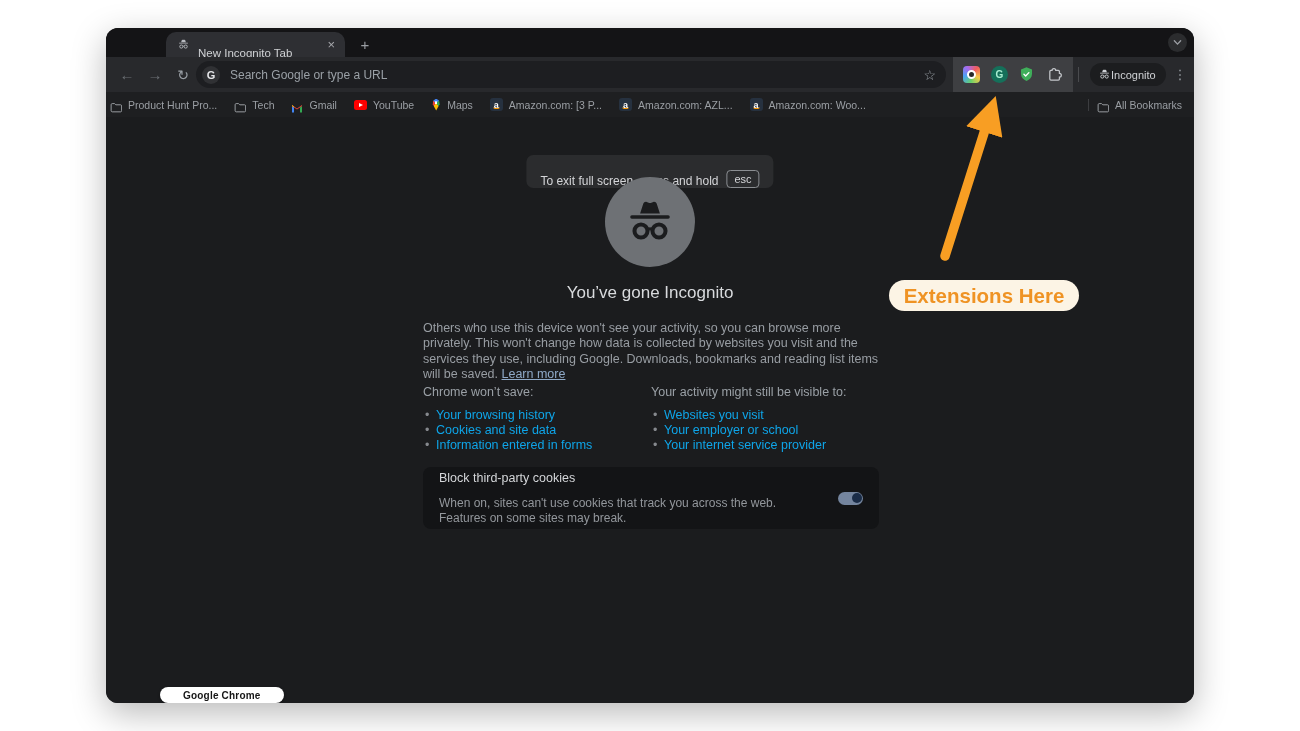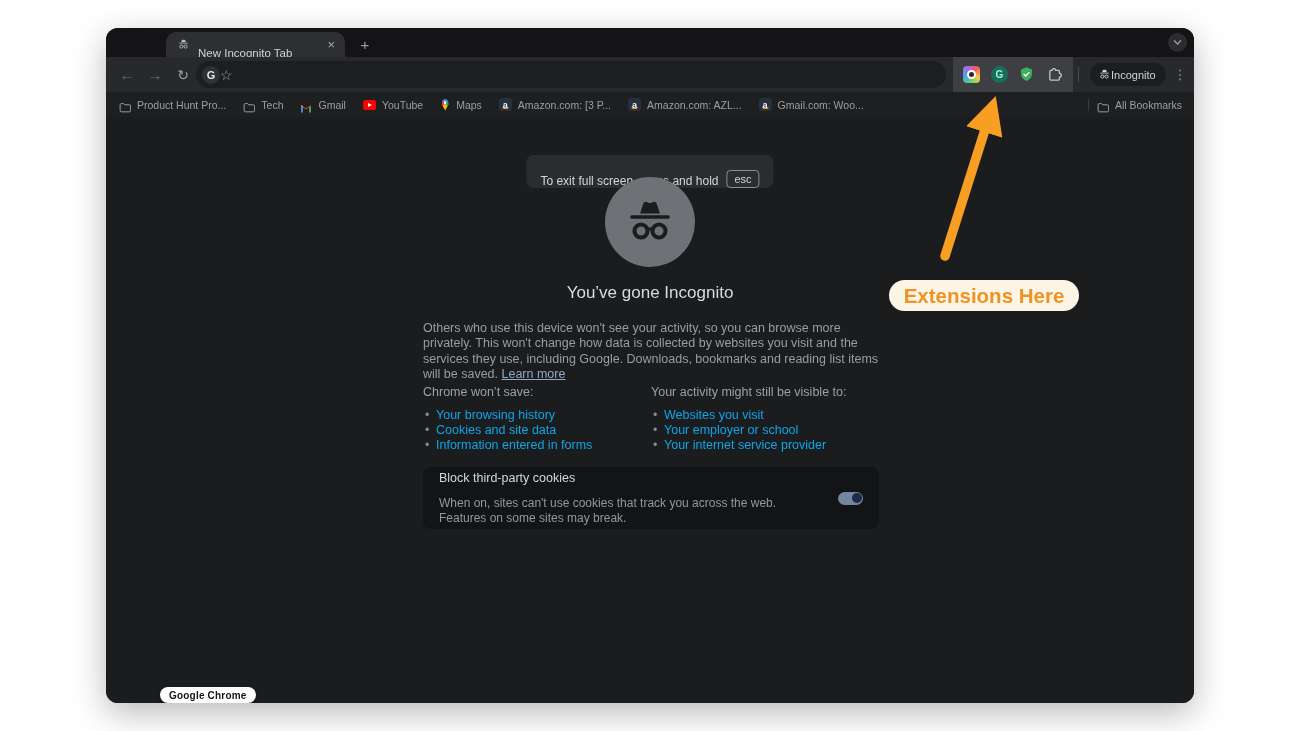--- a/index.html
+++ b/index.html
@@ -51,21 +51,21 @@
   .incog-badge { position:absolute; left:984px; top:6px; height:23px; padding:0 10px 0 8px; background:#1c1d1f;
                  border-radius:12px; display:flex; align-items:center; gap:0; }
   .incog-badge .mini-spy { width:13px; height:13px; color:#d0d3d7; }
   .incog-badge-label { font-size:11px; color:#d0d2d5; }
   .menu-dots { position:absolute; left:1062px; top:0; width:24px; height:35px; display:flex;
                align-items:center; justify-content:center; color:#9aa0a6; font-size:13px; letter-spacing:0; }
 
   
   .bookmarks { position:absolute; left:0; top:64px; width:100%; height:25px; background:#1e1f21;
                display:flex; align-items:center; }
-  .bm-left { display:flex; align-items:center; gap:17px; padding-left:13px; flex:1; min-width:0; }
+  .bm-left { display:flex; align-items:center; gap:17px; padding-left:4px; flex:1; min-width:0; }
   .bm-item { display:flex; align-items:center; gap:6px; white-space:nowrap; }
   .bm-label { font-size:10.5px; color:#9b9fa4; }
   .bm-folder svg { width:12px; height:11px; }
   .bm-right { display:flex; align-items:flex-end; gap:8px; padding-right:12px; }
   .bm-sep { width:1px; height:12px; background:#3c3d40; }
   .fav { width:12px; height:12px; position:relative; flex:0 0 auto; }
   .fav-gmail svg { width:12px; height:10px; }
   .fav-youtube { width:13px; height:10px; background:#f00; border-radius:2.5px; position:relative; margin-top:1px; }
   .fav-youtube::after { content:""; position:absolute; left:5px; top:2.6px; border-left:4px solid #fff;
                         border-top:2.4px solid transparent; border-bottom:2.4px solid transparent; }
@@ -101,21 +101,21 @@
   .col li::before { content:"•"; position:absolute; left:2px; color:#86898e; }
   .cookie-card { position:absolute; left:317px; top:350px; width:456px; height:62px; background:#131416;
                  border-radius:8px; display:flex; align-items:center; padding:0 16px; }
   .cookie-text { flex:1; padding-right:30px; }
   .cookie-title { font-size:12.5px; color:#d4d6d9; margin-bottom:11px; }
   .cookie-desc { font-size:12px; line-height:14.5px; color:#93979c; }
   .toggle { width:25px; height:13px; border-radius:7px; background:#74859e; position:relative; flex:0 0 auto; }
   .toggle::after { content:""; position:absolute; right:1.5px; top:1.5px; width:10px; height:10px;
                    border-radius:50%; background:#1a2c47; }
   .os-badge { position:absolute; left:54px; top:570px; height:16px; background:#fff; border-radius:8px;
-              display:flex; align-items:center; padding:0 9px; box-shadow:0 1px 3px rgba(0,0,0,.4); }
+              display:flex; align-items:center; padding:0 23px; box-shadow:0 1px 3px rgba(0,0,0,.4); }
   .os-badge span { font-size:10px; font-weight:bold; color:#151515; letter-spacing:.2px; }
 
   
   .arrow-svg { position:absolute; left:928px; top:86px; width:100px; height:185px; z-index:30; pointer-events:none; }
   .callout { position:absolute; left:810px; top:283px; width:348px; display:flex; flex-direction:column;
              align-items:center; z-index:31; }
   .callout-line { background:#fcf4e5; border-radius:17px; padding:2px 15px; font-size:20.5px; font-weight:bold;
                   color:#ef9324; white-space:nowrap; line-height:27px; }
   .callout-line.l2 { margin-top:-3px; }
 </style>
@@ -144,20 +144,21 @@
           </svg>
       </div>
     </div>
 
     <div class="toolbar">
       <div class="nav-ico back">←</div>
       <div class="nav-ico fwd">→</div>
       <div class="nav-ico reload">↻</div>
       <div class="omnibox">
         <div class="g-circle">G</div>
+        <div class="omni-text">Search Google or type a URL</div>
         <div class="star">☆</div>
       </div>
       <div class="ext-highlight">
         <div class="ext-ico ico-colorwheel"></div>
         <div class="ext-ico ico-grammarly">G</div>
         <div class="ext-ico ico-shield">
           <svg viewBox="0 0 20 20">
               <path d="M10 1.5 16.5 4v5c0 4.2-2.8 7-6.5 8.6C6.3 16 3.5 13.2 3.5 9V4z" fill="#3fae5a"></path>
               <path d="M7 9.8l2 2 3.8-4" stroke="#fff" stroke-width="1.6" fill="none" stroke-linecap="round" stroke-linejoin="round"></path>
             </svg>
@@ -216,21 +217,21 @@
         <div class="bm-item">
           <span class="fav-amazon">a</span>
           <span class="bm-label">Amazon.com: [3 P...</span>
         </div>
         <div class="bm-item">
           <span class="fav-amazon">a</span>
           <span class="bm-label">Amazon.com: AZL...</span>
         </div>
         <div class="bm-item">
           <span class="fav-amazon">a</span>
-          <span class="bm-label">Gmail.com: Woo...</span>
+          <span class="bm-label">Amazon.com: Woo...</span>
         </div>
       </div>
       <div class="bm-right">
         <div class="bm-sep"></div>
         <div class="bm-item">
           <span class="fav bm-folder"><svg viewBox="0 0 16 14">
                 <path d="M1.5 3.2c0-.8.6-1.4 1.4-1.4h3.2l1.6 1.6h6.4c.8 0 1.4.6 1.4 1.4v6.6c0 .8-.6 1.4-1.4 1.4H2.9c-.8 0-1.4-.6-1.4-1.4z" fill="none" stroke="#9b9fa4" stroke-width="1.3"></path>
               </svg></span>
           <span class="bm-label">All Bookmarks</span>
         </div>

